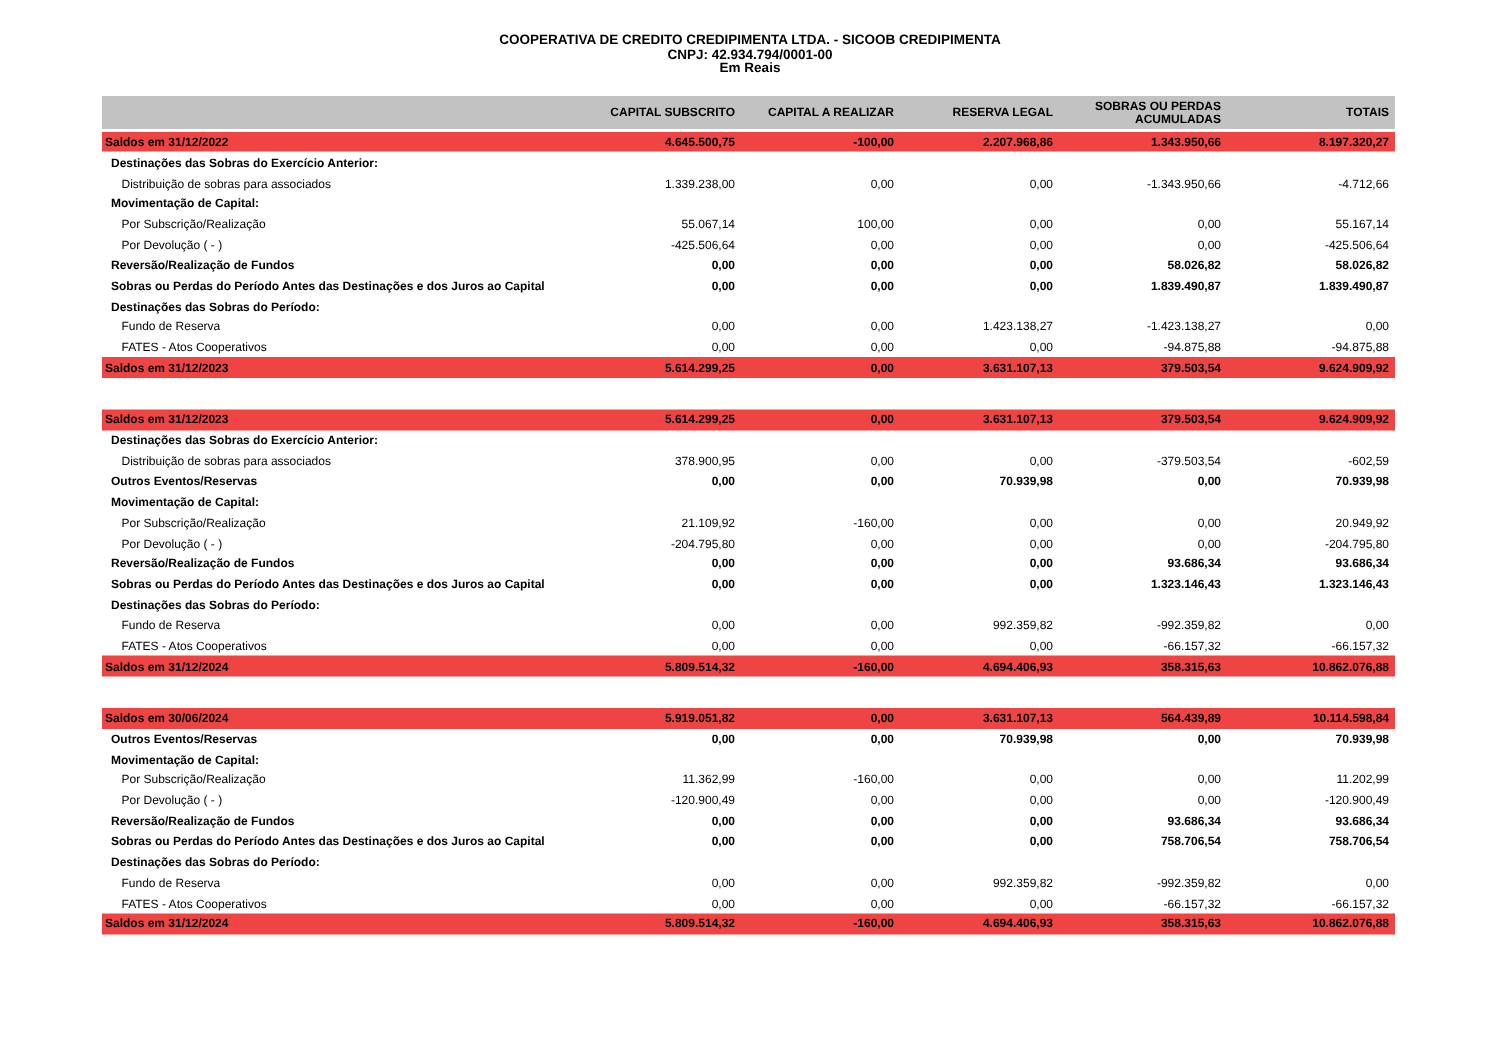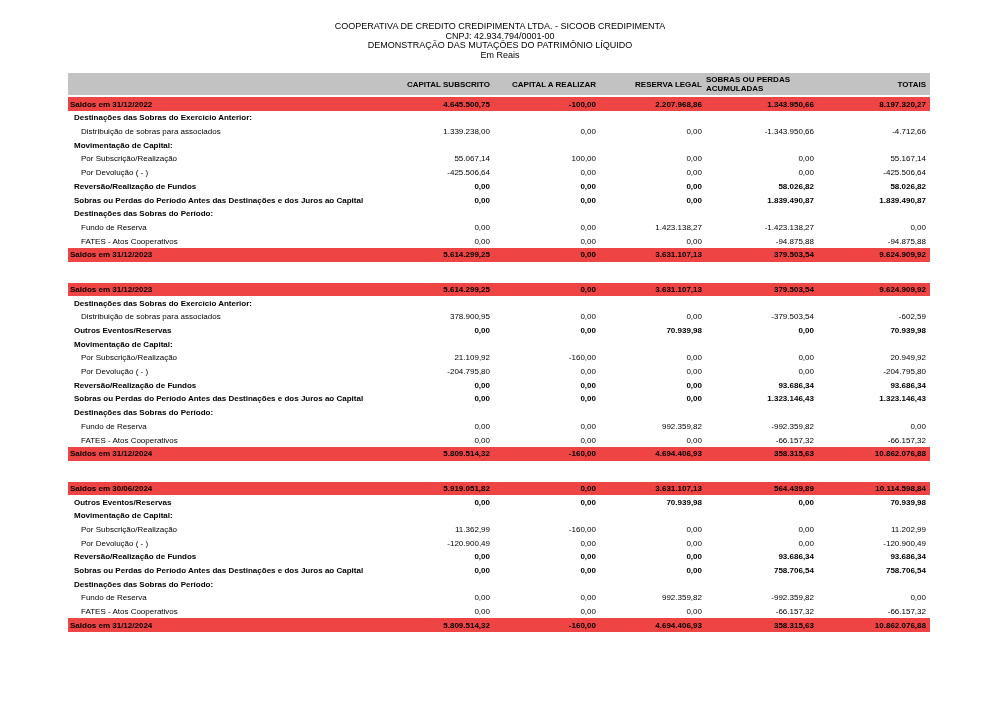--- a/index.html
+++ b/index.html
@@ -6,39 +6,39 @@
   html, body { width: 1000px; height: 707px; }
   body {
     background: #ffffff;
     color: #000000;
     font-family: "Liberation Sans", sans-serif;
     overflow: hidden;
   }
   .doc-header {
     padding-top: 22px;
     text-align: center;
-    font-weight: normal;
+    font-weight: bold;
     font-size: 9px;
     line-height: 9.6px;
   }
   .table-wrap {
     margin: 13px 70px 0 68px;
     font-size: 8px;
   }
   .thead {
     display: grid;
     grid-template-columns: 1fr 104px 106px 106px 112px 112px;
     background: #c2c2c2;
     height: 22px;
     align-items: center;
     font-weight: bold;
     margin-bottom: 2px;
   }
   .hcell { text-align: right; padding-right: 4px; line-height: 9px; }
-  .hcell span { display: inline-block; text-align: left; }
+  .hcell span { display: inline-block; text-align: right; }
   .row {
     display: grid;
     grid-template-columns: 1fr 104px 106px 106px 112px 112px;
     height: 13.7px;
     align-items: center;
     white-space: nowrap;
   }
   .row .cell.label { padding-left: 7px; text-align: left; }
   .row .cell.num { text-align: right; padding-right: 4px; }
   .row.total { background: #ef4444; font-weight: bold; }
@@ -56,21 +56,20 @@
   }
 </style>
 </head>
 <body>
 
 <div class="page">
 
   <div class="doc-header">
     <div>COOPERATIVA DE CREDITO CREDIPIMENTA LTDA. - SICOOB CREDIPIMENTA</div>
     <div>CNPJ: 42.934.794/0001-00</div>
-    <div>DEMONSTRAÇÃO DAS MUTAÇÕES DO PATRIMÔNIO LÍQUIDO</div>
     <div>Em Reais</div>
   </div>
 
   <div class="table-wrap">
     <div class="thead" id="thead">
         <div class="hcell"></div>
         <div class="hcell"><span>CAPITAL SUBSCRITO</span></div>
         <div class="hcell"><span>CAPITAL A REALIZAR</span></div>
         <div class="hcell"><span>RESERVA LEGAL</span></div>
         <div class="hcell"><span>SOBRAS OU PERDAS ACUMULADAS</span></div>

